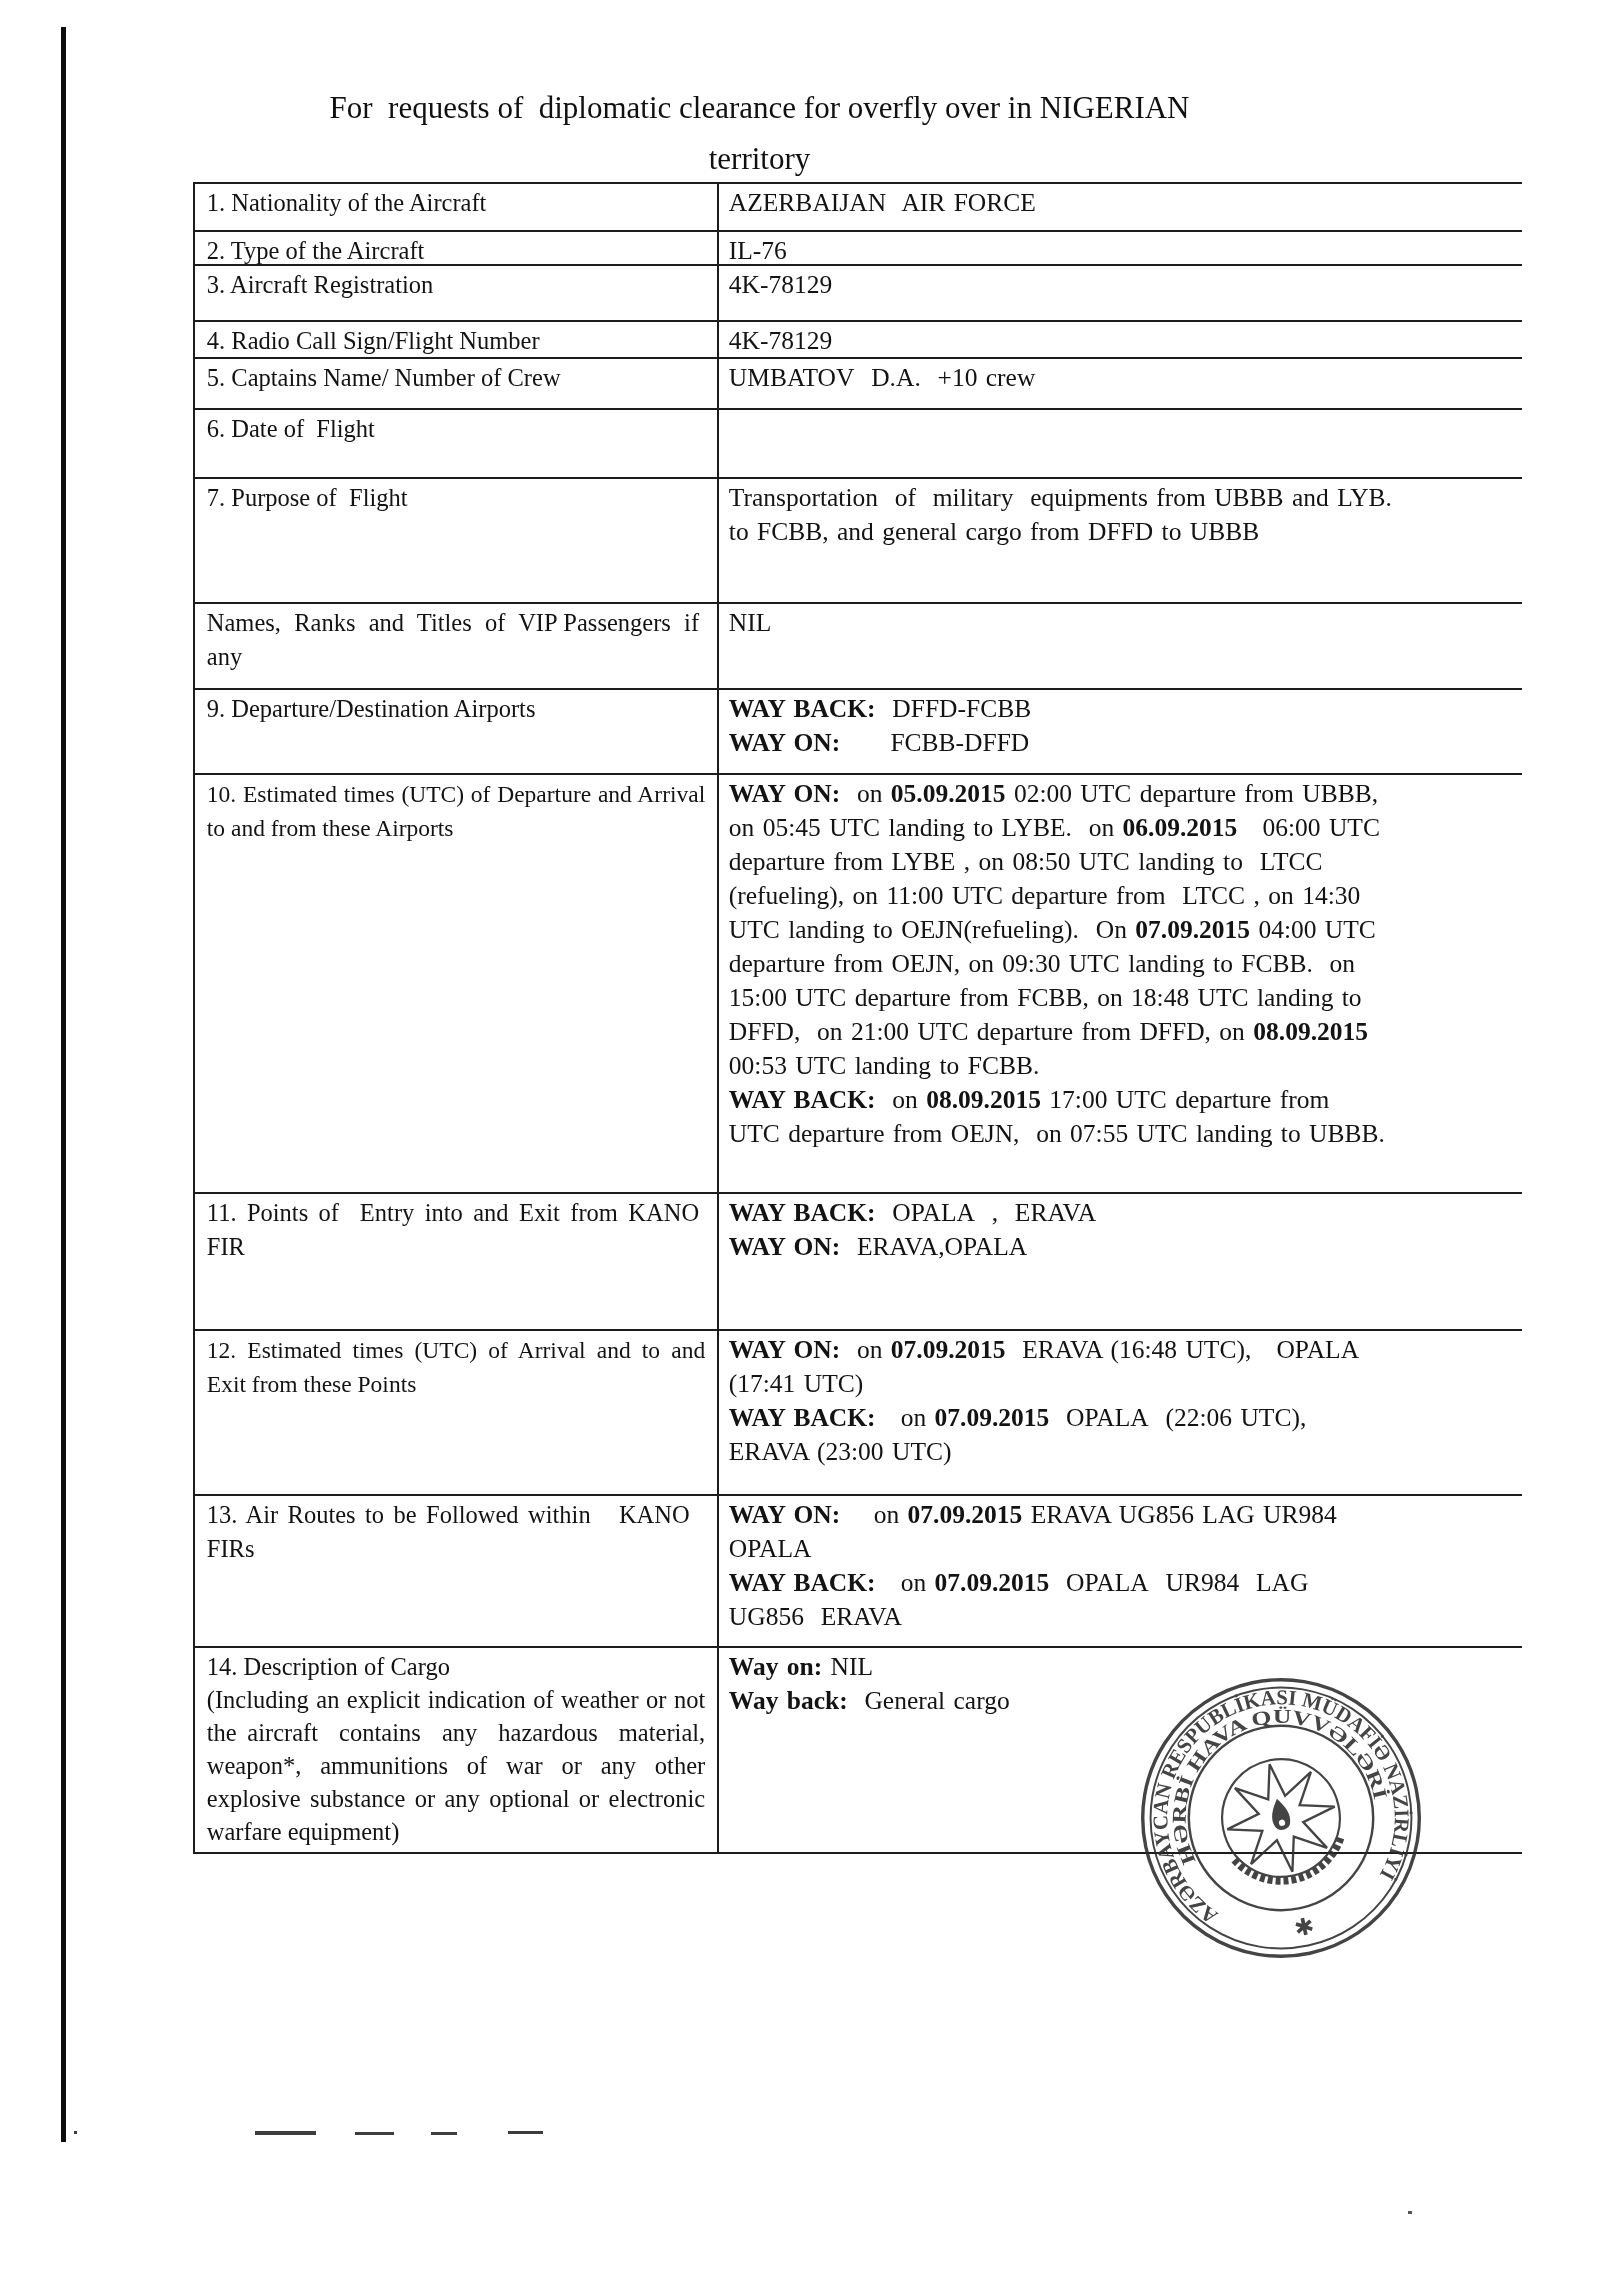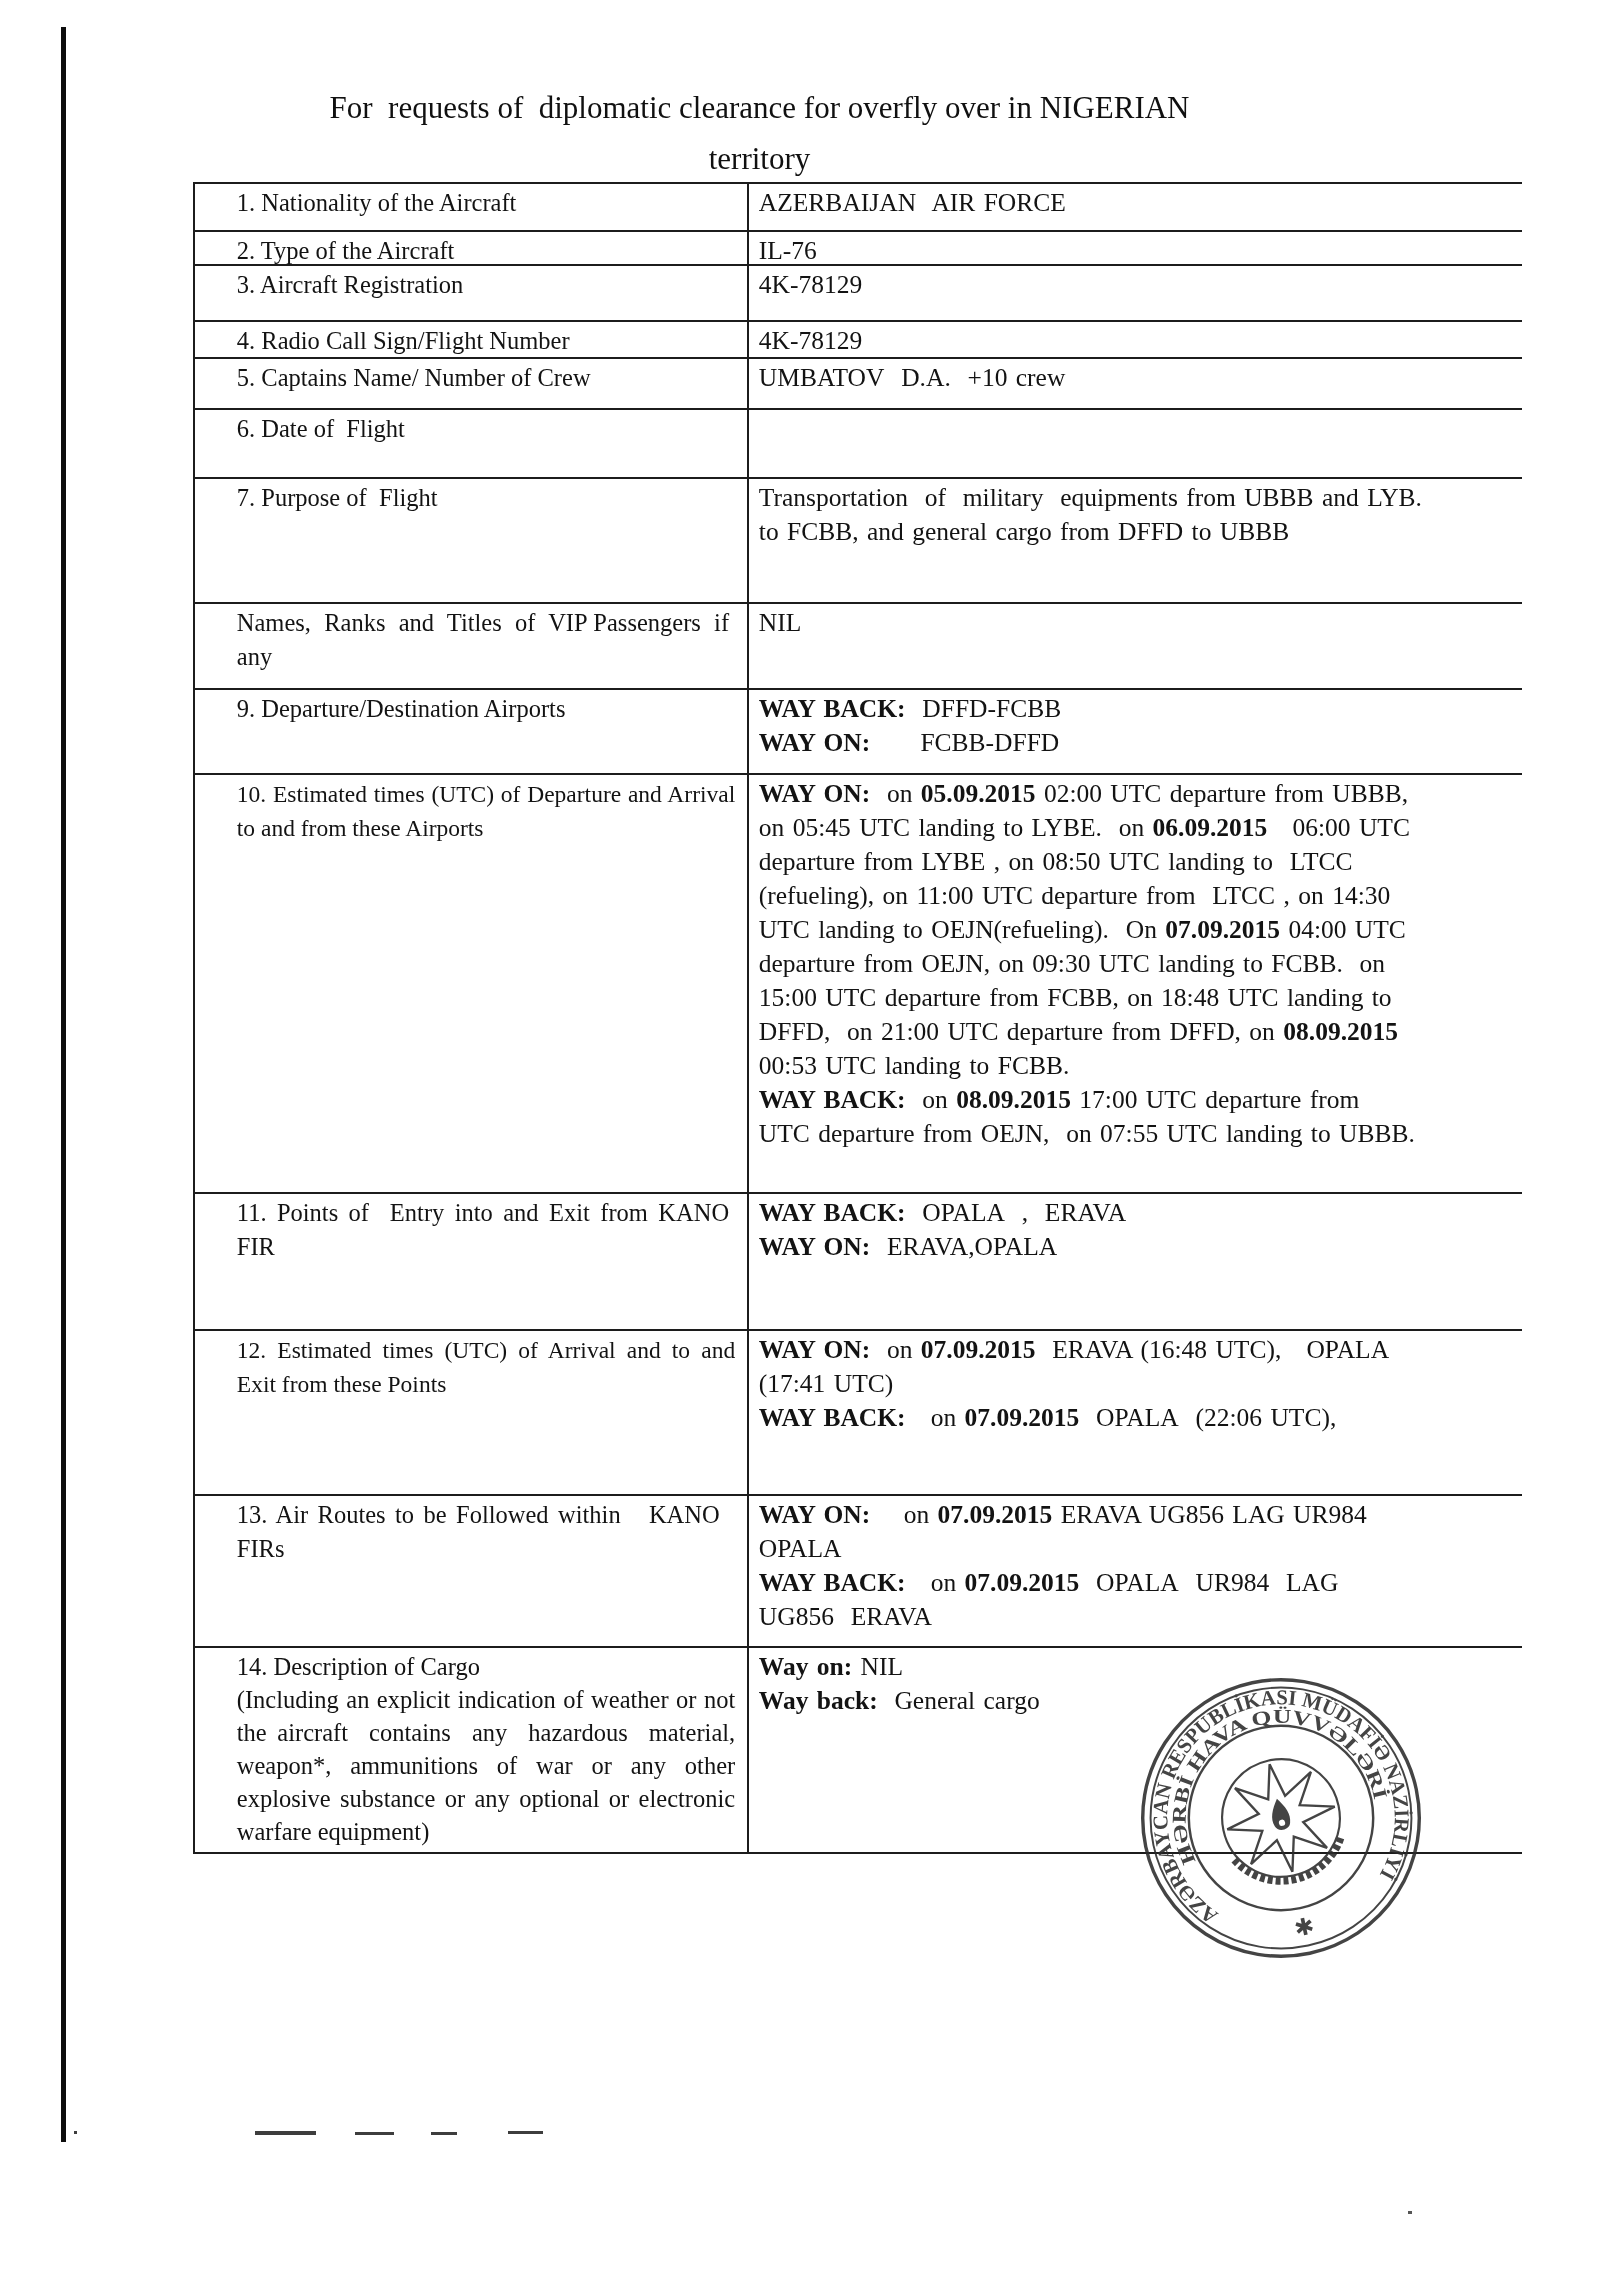--- a/index.html
+++ b/index.html
@@ -19,21 +19,21 @@
   
   .doc-table{
     position:absolute;left:193px;top:182px;width:1329px;
     border-left:2.9px solid #1c1c1c;box-sizing:border-box;
   }
   .row{display:flex;border-top:2.9px solid #1c1c1c;box-sizing:border-box;}
   .row:last-child{border-bottom:2.9px solid #1c1c1c;}
   .cell{box-sizing:border-box;overflow:visible;}
   .cell.label{
     width:524px;border-right:2.9px solid #1c1c1c;
-    padding:2px 11.8px 0 11.8px;font-size:24.5px;margin-left:30px;
+    padding:2px 11.8px 0 11.8px;font-size:24.5px;
   }
   .cell.value{width:691px;padding:2px 7.8px 0 9.8px;font-size:25.5px;}
   .para{line-height:34px;text-align:justify;}
   .vline{line-height:34px;word-spacing:2px;}
   .bold{font-weight:bold;}
   .row:nth-child(10) .cell.label .para{font-size:23.5px;}
   .row:nth-child(12) .cell.label .para{font-size:23.5px;}
   .row:nth-child(14) .cell.label .para{line-height:33px;}
   
   .stamp{
@@ -155,20 +155,21 @@
         </div>
       </div>
       <div class="row" style="height: 165px;">
         <div class="cell label">
           <div class="para">12. Estimated times (UTC) of Arrival and to and Exit from these Points</div>
         </div>
         <div class="cell value">
           <div class="vline"><span class="bold">WAY ON:</span><span>&nbsp; on </span><span class="bold">07.09.2015</span><span>&nbsp; ERAVA (16:48 UTC),&nbsp;&nbsp; OPALA</span></div>
           <div class="vline"><span>(17:41 UTC)</span></div>
           <div class="vline"><span class="bold">WAY BACK:</span><span>&nbsp;&nbsp; on </span><span class="bold">07.09.2015</span><span>&nbsp; OPALA&nbsp; (22:06 UTC),</span></div>
+          <div class="vline"><span>ERAVA (23:00 UTC)</span></div>
         </div>
       </div>
       <div class="row" style="height: 152px;">
         <div class="cell label">
           <div class="para">13. Air Routes to be Followed within&nbsp;&nbsp; KANO&nbsp;&nbsp; FIRs</div>
         </div>
         <div class="cell value">
           <div class="vline"><span class="bold">WAY ON:</span><span>&nbsp;&nbsp;&nbsp; on </span><span class="bold">07.09.2015</span><span> ERAVA UG856 LAG UR984</span></div>
           <div class="vline"><span>OPALA</span></div>
           <div class="vline"><span class="bold">WAY BACK:</span><span>&nbsp;&nbsp; on </span><span class="bold">07.09.2015</span><span>&nbsp; OPALA&nbsp; UR984&nbsp; LAG</span></div>

